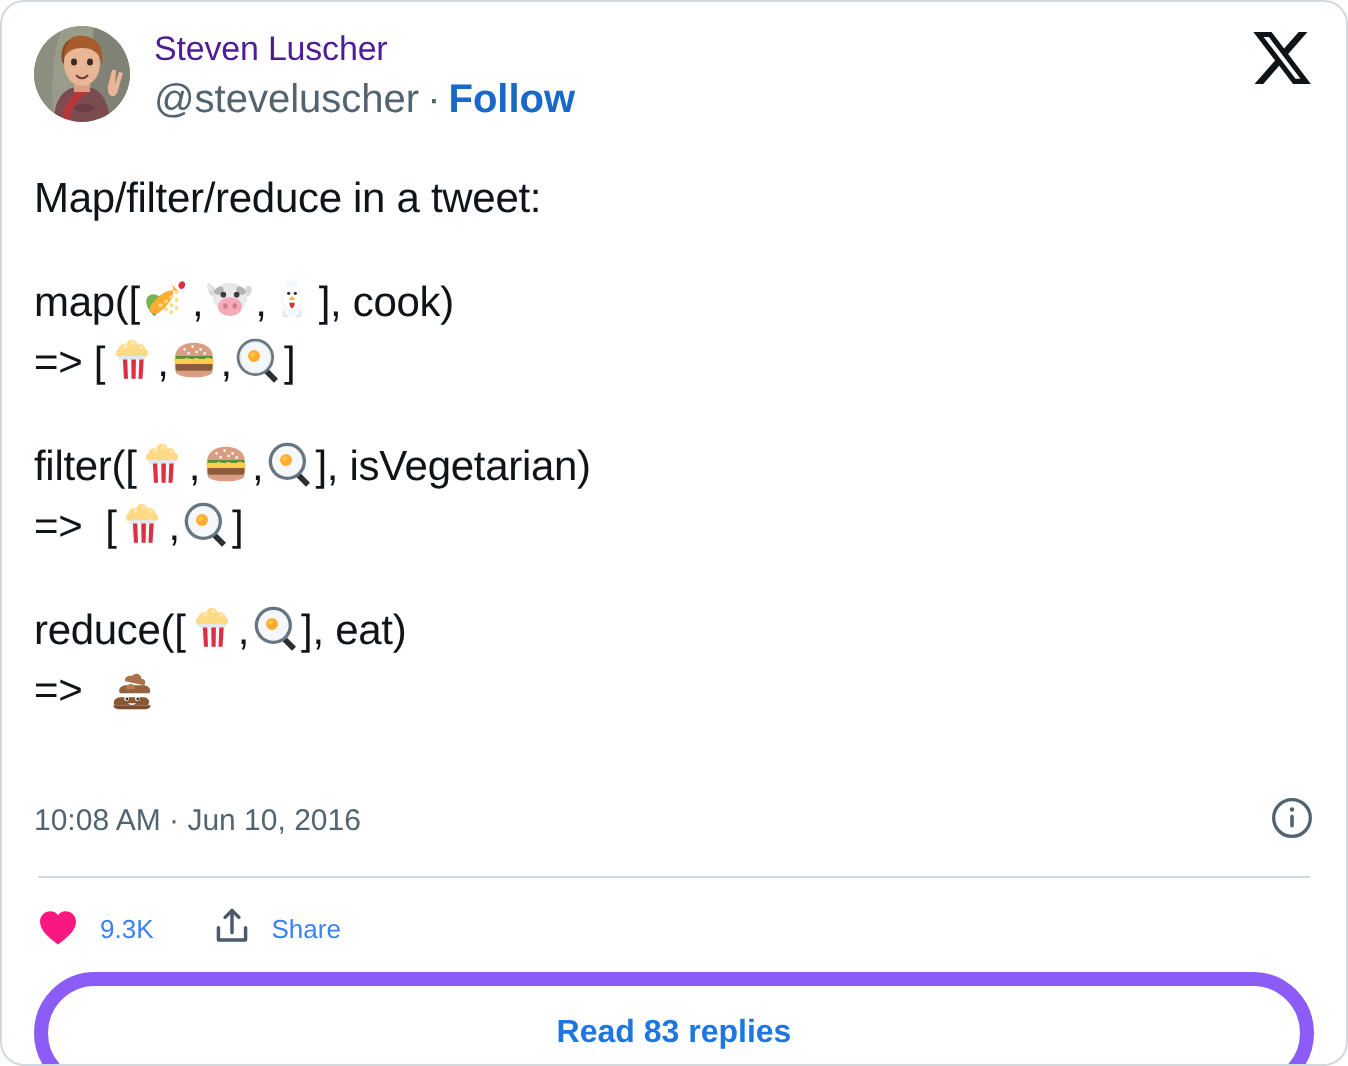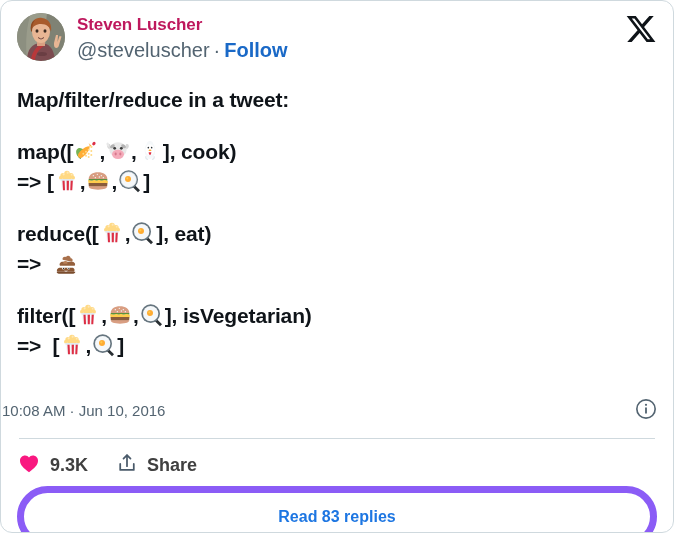--- a/index.html
+++ b/index.html
@@ -45,22 +45,22 @@
 
   .identity {
     margin-left: 12px;
     display: flex;
     flex-direction: column;
     justify-content: center;
     padding-top: 1px;
   }
   .display-name {
     font-size: 17px;
-    font-weight: bold;
-    color: #be185d;
+    font-weight: normal;
+    color: #4c1d95;
     line-height: 22px;
     letter-spacing: -0.1px;
   }
   .handle-row {
     font-size: 20px;
     line-height: 22px;
     color: #536471;
     margin-top: 3px;
     white-space: nowrap;
   }
@@ -81,35 +81,34 @@
     cursor: pointer;
   }
 
   
   .tweet-body {
     margin-top: 10px;
     font-size: 21px;
     line-height: 30px;
     color: #0f1419;
     letter-spacing: -0.15px;
-    font-weight: bold;
   }
   .para { margin: 0 0 22px 0; }
   .para:last-child { margin-bottom: 0; }
   .emoji {
     display: inline-block;
     vertical-align: -4px;
     margin: 0 1px;
   }
   .emoji svg { display: block; }
 
   
   .tweet-meta {
     position: absolute;
-    left: 1px;
+    left: 16px;
     right: 16px;
     top: 398px;
     display: flex;
     align-items: center;
     justify-content: space-between;
     height: 24px;
     text-align: center;
   }
   .timestamp {
     font-size: 15px;
@@ -138,23 +137,23 @@
   }
   .action {
     display: flex;
     align-items: center;
     cursor: pointer;
     margin-right: 28px;
     color: #536471;
   }
   .action:last-child { margin-right: 0; align-items: center; }
   .action-label {
-    font-size: 18px;
-    font-weight: bold;
-    color: #404040;
+    font-size: 13px;
+    font-weight: normal;
+    color: #3b82f6;
     margin-left: 9px;
     line-height: 20px;
   }
   .action-icon { display: block; }
 
   
   .read-replies {
     position: absolute;
     left: 16px;
     right: 16px;
@@ -315,20 +314,92 @@
               <circle cx="16" cy="16" r="11.5" fill="#f5f8fa"></circle>
               <circle cx="16" cy="16" r="11.5" fill="none" stroke="#e1e8ed" stroke-width="1"></circle>
               <circle cx="15" cy="15" r="4.5" fill="#ffac33"></circle>
               <circle cx="14" cy="14" r="1.6" fill="#ffcc4d"></circle>
             </svg></span><span>]</span>
       </div>
     </div>
 
     <div class="para">
       <div>
+        <span>filter([</span><span class="emoji"><svg width="24" height="24" viewBox="0 0 36 36">
+              <g fill="#ffd983">
+                <circle cx="12" cy="10" r="4"></circle>
+                <circle cx="18" cy="7" r="4.2"></circle>
+                <circle cx="24" cy="10" r="4"></circle>
+                <circle cx="15" cy="13" r="3.6"></circle>
+                <circle cx="21" cy="13" r="3.6"></circle>
+                <circle cx="27" cy="13" r="3"></circle>
+                <circle cx="9" cy="13" r="3"></circle>
+              </g>
+              <g fill="#ffe8b6">
+                <circle cx="13" cy="8" r="1.6"></circle>
+                <circle cx="19" cy="5.5" r="1.6"></circle>
+                <circle cx="25" cy="8.5" r="1.4"></circle>
+              </g>
+              <path d="M8 15h20l-2.5 17h-15z" fill="#f5f8fa"></path>
+              <path d="M11 15l1 17h3l-.7-17zm6.4 0l.3 17h3l.3-17zm6.2 0l-.7 17h3l1-17z" fill="#dd2e44"></path>
+              <path d="M8 15h20l-.4 2.6H8.4z" fill="#e1e8ed"></path>
+            </svg></span><span>,</span><span class="emoji"><svg width="24" height="24" viewBox="0 0 36 36">
+              <path d="M4 15c0-6 6-10 14-10s14 4 14 10z" fill="#d99e82"></path>
+              <g fill="#f5f8fa">
+                <circle cx="11" cy="10" r="1"></circle>
+                <circle cx="17" cy="8" r="1"></circle>
+                <circle cx="23" cy="10" r="1"></circle>
+                <circle cx="14" cy="13" r="1"></circle>
+                <circle cx="26" cy="13" r="1"></circle>
+                <circle cx="20" cy="12" r="1"></circle>
+              </g>
+              <path d="M4 15h28v2.5H4z" fill="#5c913b"></path>
+              <path d="M3 17c2-1 6 2 8 0s5 2 7 0 5 2 8 0 7 1 7 2l-1 3H4z" fill="#ffcc4d"></path>
+              <path d="M4 21h28v3.5c0 1-1 2-2 2H6c-1 0-2-1-2-2z" fill="#8a5c3a"></path>
+              <path d="M4 26c0 3 5 5 14 5s14-2 14-5z" fill="#d99e82"></path>
+            </svg></span><span>,</span><span class="emoji"><svg width="24" height="24" viewBox="0 0 36 36">
+              <path d="M25 24l8 8-3 3-8-8z" fill="#292f33"></path>
+              <circle cx="16" cy="16" r="14" fill="#66757f"></circle>
+              <circle cx="16" cy="16" r="11.5" fill="#f5f8fa"></circle>
+              <circle cx="15" cy="15" r="4.5" fill="#ffac33"></circle>
+              <circle cx="14" cy="14" r="1.6" fill="#ffcc4d"></circle>
+            </svg></span><span>], isVegetarian)</span>
+      </div>
+      <div>
+        <span>=&gt;</span>&nbsp;
+        <span>[</span><span class="emoji"><svg width="24" height="24" viewBox="0 0 36 36">
+              <g fill="#ffd983">
+                <circle cx="12" cy="10" r="4"></circle>
+                <circle cx="18" cy="7" r="4.2"></circle>
+                <circle cx="24" cy="10" r="4"></circle>
+                <circle cx="15" cy="13" r="3.6"></circle>
+                <circle cx="21" cy="13" r="3.6"></circle>
+                <circle cx="27" cy="13" r="3"></circle>
+                <circle cx="9" cy="13" r="3"></circle>
+              </g>
+              <g fill="#ffe8b6">
+                <circle cx="13" cy="8" r="1.6"></circle>
+                <circle cx="19" cy="5.5" r="1.6"></circle>
+                <circle cx="25" cy="8.5" r="1.4"></circle>
+              </g>
+              <path d="M8 15h20l-2.5 17h-15z" fill="#f5f8fa"></path>
+              <path d="M11 15l1 17h3l-.7-17zm6.4 0l.3 17h3l.3-17zm6.2 0l-.7 17h3l1-17z" fill="#dd2e44"></path>
+              <path d="M8 15h20l-.4 2.6H8.4z" fill="#e1e8ed"></path>
+            </svg></span><span>,</span><span class="emoji"><svg width="24" height="24" viewBox="0 0 36 36">
+              <path d="M25 24l8 8-3 3-8-8z" fill="#292f33"></path>
+              <circle cx="16" cy="16" r="14" fill="#66757f"></circle>
+              <circle cx="16" cy="16" r="11.5" fill="#f5f8fa"></circle>
+              <circle cx="15" cy="15" r="4.5" fill="#ffac33"></circle>
+              <circle cx="14" cy="14" r="1.6" fill="#ffcc4d"></circle>
+            </svg></span><span>]</span>
+      </div>
+    </div>
+
+    <div class="para">
+      <div>
         <span>reduce([</span><span class="emoji"><svg width="24" height="24" viewBox="0 0 36 36">
               <g fill="#ffd983">
                 <circle cx="12" cy="10" r="4"></circle>
                 <circle cx="18" cy="7" r="4.2"></circle>
                 <circle cx="24" cy="10" r="4"></circle>
                 <circle cx="15" cy="13" r="3.6"></circle>
                 <circle cx="21" cy="13" r="3.6"></circle>
                 <circle cx="27" cy="13" r="3"></circle>
                 <circle cx="9" cy="13" r="3"></circle>
               </g>
@@ -357,92 +428,20 @@
               <path d="M4 31h28c0 2-2 3-5 3H9c-3 0-5-1-5-3z" fill="#7a4c2d"></path>
               <path d="M14 19c-1-2 1-4 3-4s4 2 3 4z" fill="#b97f56"></path>
               <circle cx="14" cy="26" r="1.8" fill="#ffffff"></circle>
               <circle cx="22" cy="26" r="1.8" fill="#ffffff"></circle>
               <circle cx="14.3" cy="26.2" r="1" fill="#292f33"></circle>
               <circle cx="22.3" cy="26.2" r="1" fill="#292f33"></circle>
               <path d="M15 29.5c1 1.6 5 1.6 6 0z" fill="#ffffff"></path>
             </svg></span>
       </div>
     </div>
-
-    <div class="para">
-      <div>
-        <span>filter([</span><span class="emoji"><svg width="24" height="24" viewBox="0 0 36 36">
-              <g fill="#ffd983">
-                <circle cx="12" cy="10" r="4"></circle>
-                <circle cx="18" cy="7" r="4.2"></circle>
-                <circle cx="24" cy="10" r="4"></circle>
-                <circle cx="15" cy="13" r="3.6"></circle>
-                <circle cx="21" cy="13" r="3.6"></circle>
-                <circle cx="27" cy="13" r="3"></circle>
-                <circle cx="9" cy="13" r="3"></circle>
-              </g>
-              <g fill="#ffe8b6">
-                <circle cx="13" cy="8" r="1.6"></circle>
-                <circle cx="19" cy="5.5" r="1.6"></circle>
-                <circle cx="25" cy="8.5" r="1.4"></circle>
-              </g>
-              <path d="M8 15h20l-2.5 17h-15z" fill="#f5f8fa"></path>
-              <path d="M11 15l1 17h3l-.7-17zm6.4 0l.3 17h3l.3-17zm6.2 0l-.7 17h3l1-17z" fill="#dd2e44"></path>
-              <path d="M8 15h20l-.4 2.6H8.4z" fill="#e1e8ed"></path>
-            </svg></span><span>,</span><span class="emoji"><svg width="24" height="24" viewBox="0 0 36 36">
-              <path d="M4 15c0-6 6-10 14-10s14 4 14 10z" fill="#d99e82"></path>
-              <g fill="#f5f8fa">
-                <circle cx="11" cy="10" r="1"></circle>
-                <circle cx="17" cy="8" r="1"></circle>
-                <circle cx="23" cy="10" r="1"></circle>
-                <circle cx="14" cy="13" r="1"></circle>
-                <circle cx="26" cy="13" r="1"></circle>
-                <circle cx="20" cy="12" r="1"></circle>
-              </g>
-              <path d="M4 15h28v2.5H4z" fill="#5c913b"></path>
-              <path d="M3 17c2-1 6 2 8 0s5 2 7 0 5 2 8 0 7 1 7 2l-1 3H4z" fill="#ffcc4d"></path>
-              <path d="M4 21h28v3.5c0 1-1 2-2 2H6c-1 0-2-1-2-2z" fill="#8a5c3a"></path>
-              <path d="M4 26c0 3 5 5 14 5s14-2 14-5z" fill="#d99e82"></path>
-            </svg></span><span>,</span><span class="emoji"><svg width="24" height="24" viewBox="0 0 36 36">
-              <path d="M25 24l8 8-3 3-8-8z" fill="#292f33"></path>
-              <circle cx="16" cy="16" r="14" fill="#66757f"></circle>
-              <circle cx="16" cy="16" r="11.5" fill="#f5f8fa"></circle>
-              <circle cx="15" cy="15" r="4.5" fill="#ffac33"></circle>
-              <circle cx="14" cy="14" r="1.6" fill="#ffcc4d"></circle>
-            </svg></span><span>], isVegetarian)</span>
-      </div>
-      <div>
-        <span>=&gt;</span>&nbsp;
-        <span>[</span><span class="emoji"><svg width="24" height="24" viewBox="0 0 36 36">
-              <g fill="#ffd983">
-                <circle cx="12" cy="10" r="4"></circle>
-                <circle cx="18" cy="7" r="4.2"></circle>
-                <circle cx="24" cy="10" r="4"></circle>
-                <circle cx="15" cy="13" r="3.6"></circle>
-                <circle cx="21" cy="13" r="3.6"></circle>
-                <circle cx="27" cy="13" r="3"></circle>
-                <circle cx="9" cy="13" r="3"></circle>
-              </g>
-              <g fill="#ffe8b6">
-                <circle cx="13" cy="8" r="1.6"></circle>
-                <circle cx="19" cy="5.5" r="1.6"></circle>
-                <circle cx="25" cy="8.5" r="1.4"></circle>
-              </g>
-              <path d="M8 15h20l-2.5 17h-15z" fill="#f5f8fa"></path>
-              <path d="M11 15l1 17h3l-.7-17zm6.4 0l.3 17h3l.3-17zm6.2 0l-.7 17h3l1-17z" fill="#dd2e44"></path>
-              <path d="M8 15h20l-.4 2.6H8.4z" fill="#e1e8ed"></path>
-            </svg></span><span>,</span><span class="emoji"><svg width="24" height="24" viewBox="0 0 36 36">
-              <path d="M25 24l8 8-3 3-8-8z" fill="#292f33"></path>
-              <circle cx="16" cy="16" r="14" fill="#66757f"></circle>
-              <circle cx="16" cy="16" r="11.5" fill="#f5f8fa"></circle>
-              <circle cx="15" cy="15" r="4.5" fill="#ffac33"></circle>
-              <circle cx="14" cy="14" r="1.6" fill="#ffcc4d"></circle>
-            </svg></span><span>]</span>
-      </div>
-    </div>
   </div>
 
   <div class="tweet-meta">
     <span class="timestamp">10:08 AM · Jun 10, 2016</span>
     <span class="info-icon">
       <svg width="22" height="22" viewBox="0 0 24 24">
         <circle cx="12" cy="12" r="10" fill="none" stroke="#536471" stroke-width="1.8"></circle>
         <circle cx="12" cy="7.4" r="1.2" fill="#536471"></circle>
         <rect x="11" y="10.2" width="2" height="7" rx="1" fill="#536471"></rect>
       </svg>

